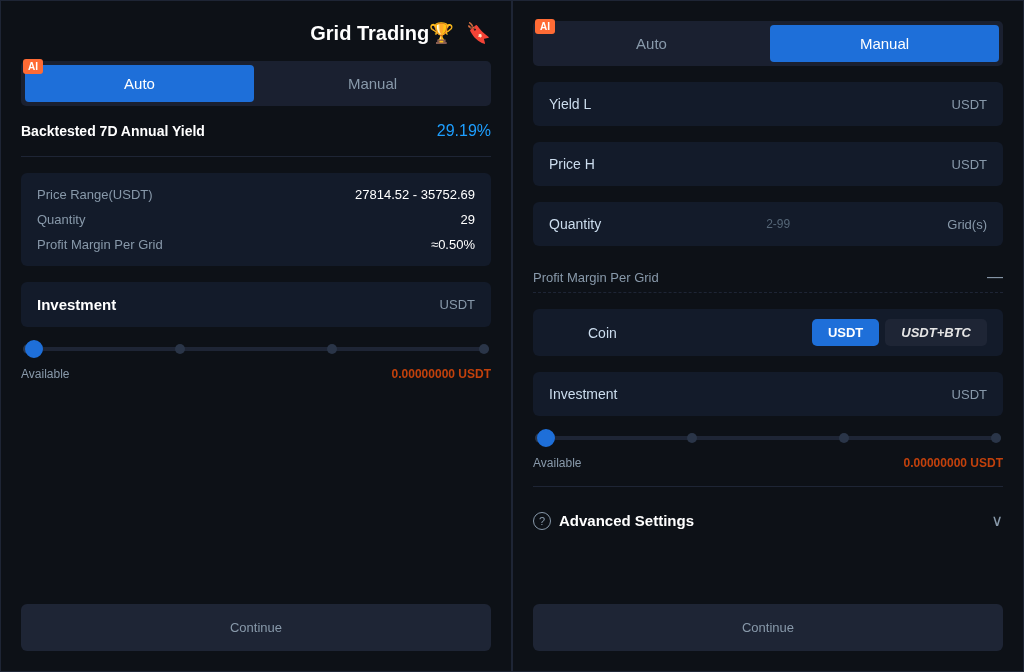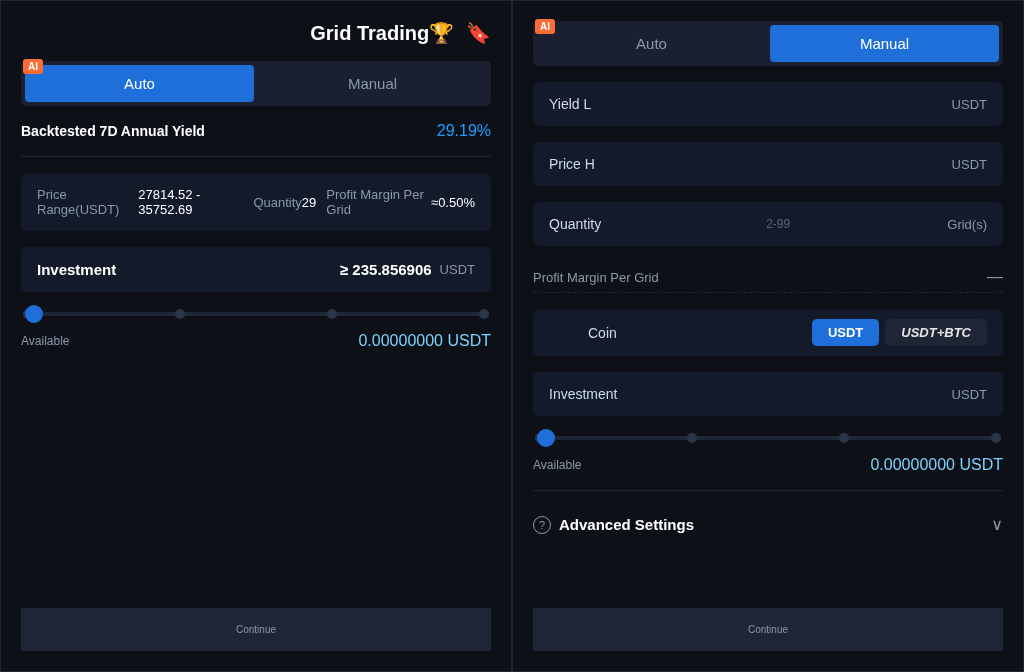--- a/index.html
+++ b/index.html
@@ -109,21 +109,21 @@
       font-weight: 400;
       color: #1e9fff;
     }
 
     
     .stats-box {
       background: #131b2a;
       border-radius: 6px;
       padding: 14px 16px;
       display: flex;
-      flex-direction: row;
+      flex-direction: column;
       gap: 10px;
     }
     .stat-row {
       display: flex;
       align-items: center;
       justify-content: space-between;
     }
     .stat-label {
       font-size: 13px;
       color: #8899aa;
@@ -201,32 +201,33 @@
     .available-row {
       display: flex;
       justify-content: space-between;
       align-items: center;
     }
     .available-label {
       font-size: 12px;
       color: #8899aa;
     }
     .available-value {
-      font-size: 16px;
-      color: #7dd3fc;
+      font-size: 12px;
+      color: #c2410c;
+      font-weight: bold;
     }
 
     
     .continue-btn {
       background: #1e2535;
       color: #8899aa;
       border: none;
-      border-radius: 0;
+      border-radius: 6px;
       padding: 16px;
-      font-size: 10px;
+      font-size: 13px;
       font-weight: 500;
       cursor: pointer;
       width: 100%;
       margin-top: auto;
     }
 
     
     .form-row {
       display: flex;
       align-items: center;
@@ -378,21 +379,20 @@
       <span class="stat-value">29</span>
     </div>
     <div class="stat-row">
       <span class="stat-label">Profit Margin Per Grid</span>
       <span class="stat-value">≈0.50%</span>
     </div>
   </div>
 
   <div class="investment-box">
     <span class="investment-label">Investment</span>
-    <span class="investment-amount">≥ 235.856906</span>
     <span class="investment-currency">USDT</span>
   </div>
 
   <div class="slider-container">
     <div class="slider-track">
       <div class="slider-dots">
         <span class="slider-dot"></span>
         <span class="slider-dot"></span>
         <span class="slider-dot"></span>
         <span class="slider-dot"></span>

